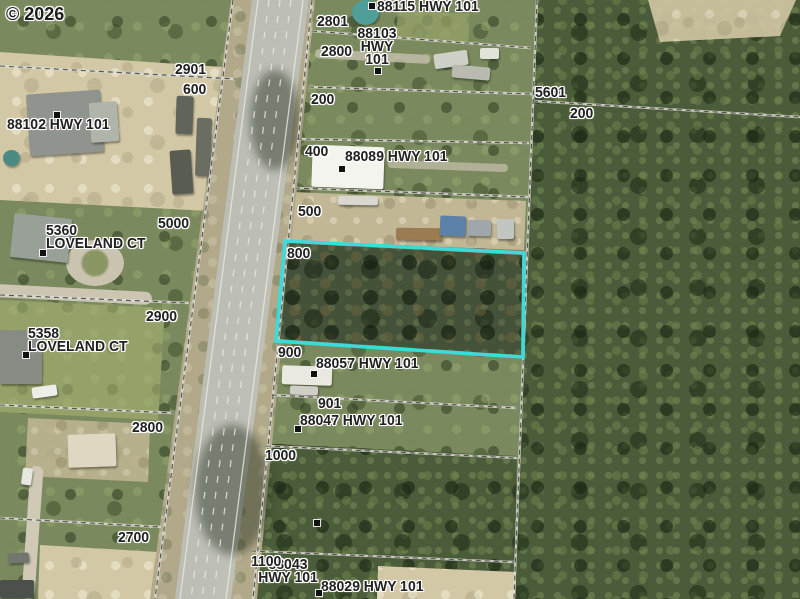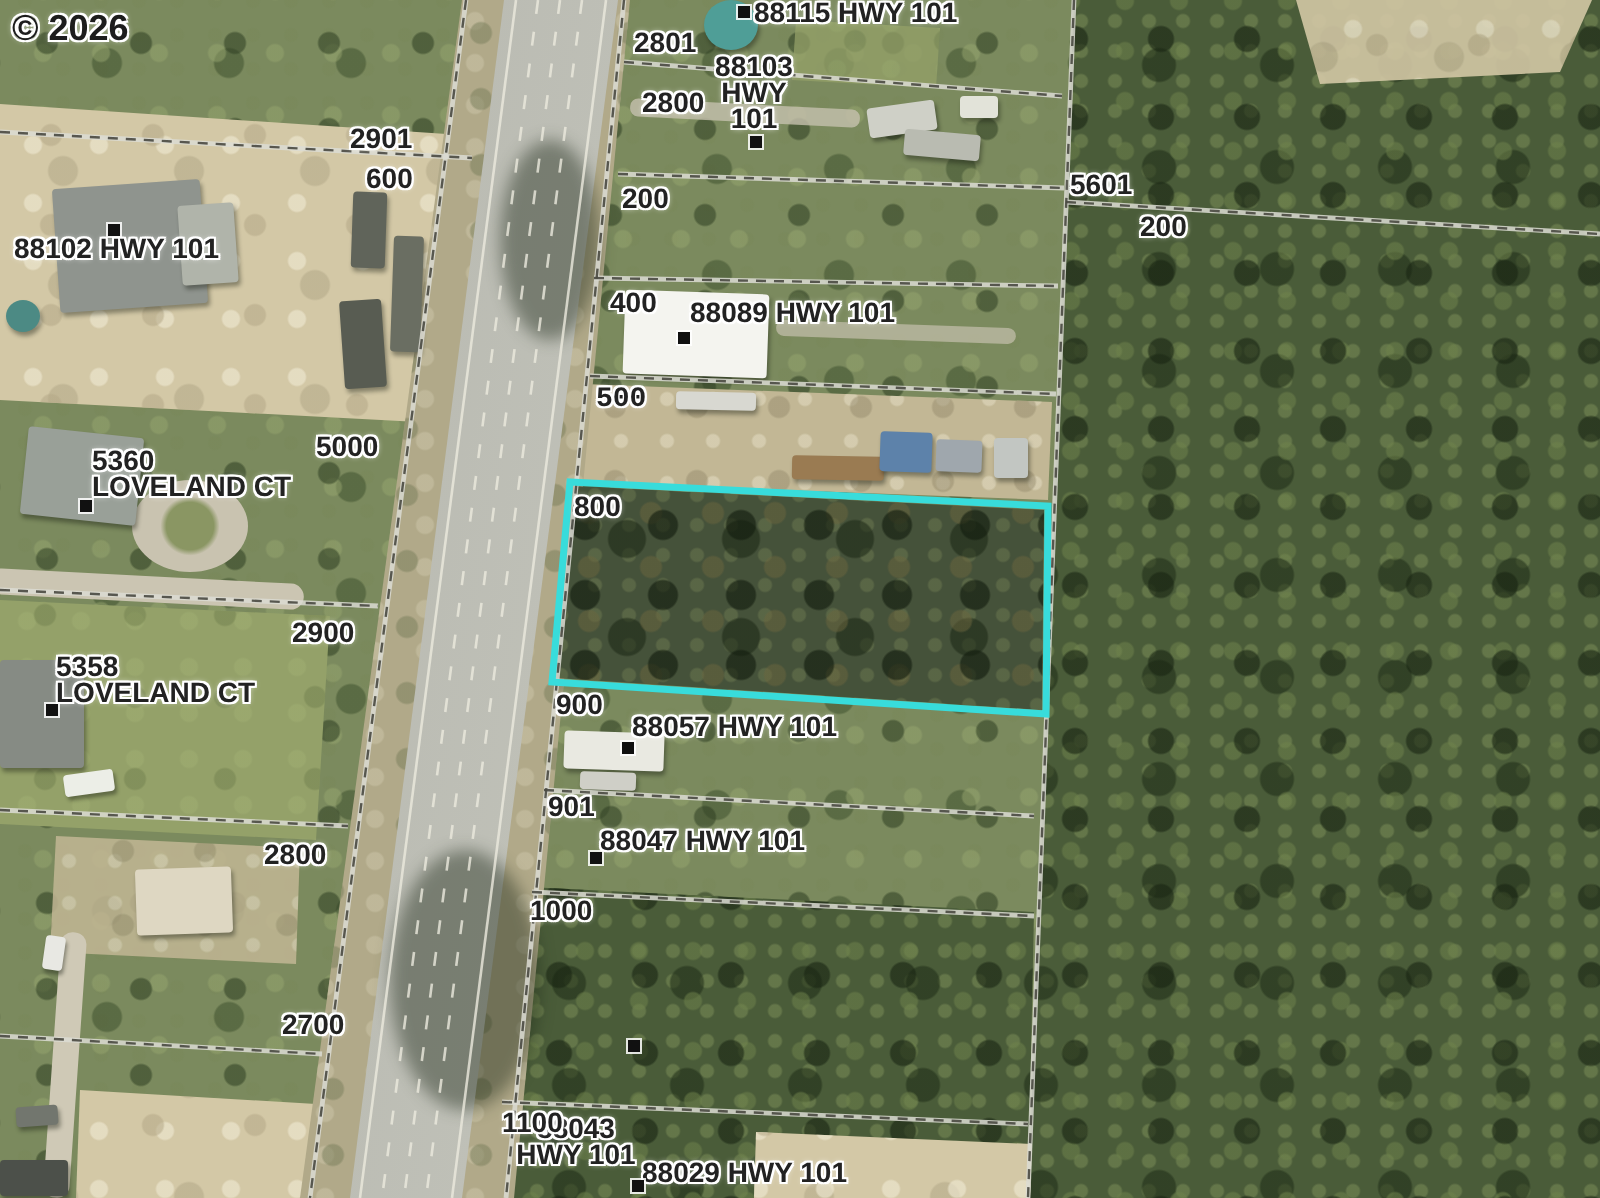--- a/index.html
+++ b/index.html
@@ -225,39 +225,39 @@
       <div class="map-label" style="left: 175px; top: 63px;">2901</div>
       <div class="map-label" style="left: 183px; top: 83px;">600</div>
       <div class="map-label" style="left: 7px; top: 118px;">88102 HWY 101</div>
       <div class="marker" style="left: 54px; top: 112px;"></div>
       <div class="map-label" style="left: 311px; top: 93px;">200</div>
       <div class="map-label" style="left: 535px; top: 86px;">5601</div>
       <div class="map-label" style="left: 534px; top: 107px; margin-left: 36px;">200</div>
       <div class="map-label" style="left: 305px; top: 145px;">400</div>
       <div class="map-label" style="left: 345px; top: 150px;">88089 HWY 101</div>
       <div class="marker" style="left: 339px; top: 166px;"></div>
-      <div class="map-label" style="left: 298px; top: 194px; font-family: Liberation Mono, monospace;">500</div>
+      <div class="map-label" style="left: 298px; top: 205px;">500</div>
       <div class="map-label" style="left: 158px; top: 217px;">5000</div>
       <div class="map-label" style="left: 46px; top: 224px;">5360
 LOVELAND CT</div>
       <div class="marker" style="left: 40px; top: 250px;"></div>
       <div class="map-label" style="left: 287px; top: 247px;">800</div>
       <div class="map-label" style="left: 146px; top: 310px;">2900</div>
       <div class="map-label" style="left: 28px; top: 327px;">5358
 LOVELAND CT</div>
       <div class="marker" style="left: 23px; top: 352px;"></div>
       <div class="map-label" style="left: 278px; top: 346px;">900</div>
       <div class="map-label" style="left: 316px; top: 357px;">88057 HWY 101</div>
       <div class="marker" style="left: 311px; top: 371px;"></div>
-      <div class="map-label" style="left: 274px; top: 397px;">901</div>
+      <div class="map-label" style="left: 274px; top: 397px; padding-left: 44px;">901</div>
       <div class="map-label" style="left: 300px; top: 414px;">88047 HWY 101</div>
       <div class="marker" style="left: 295px; top: 426px;"></div>
       <div class="map-label" style="left: 132px; top: 421px;">2800</div>
       <div class="map-label" style="left: 265px; top: 449px;">1000</div>
-      <div class="map-label" style="left: 118px; top: 506px; margin-left: 23px;">2700</div>
+      <div class="map-label" style="left: 118px; top: 531px;">2700</div>
       <div class="map-label center" style="left: 256px; top: 558px;">88043
 HWY 101</div>
       <div class="marker" style="left: 314px; top: 520px;"></div>
       <div class="map-label" style="left: 251px; top: 555px;">1100</div>
       <div class="map-label" style="left: 321px; top: 580px;">88029 HWY 101</div>
       <div class="marker" style="left: 316px; top: 590px;"></div>
     </div>
   <div class="copyright">© 2026</div>
 </div>
 

